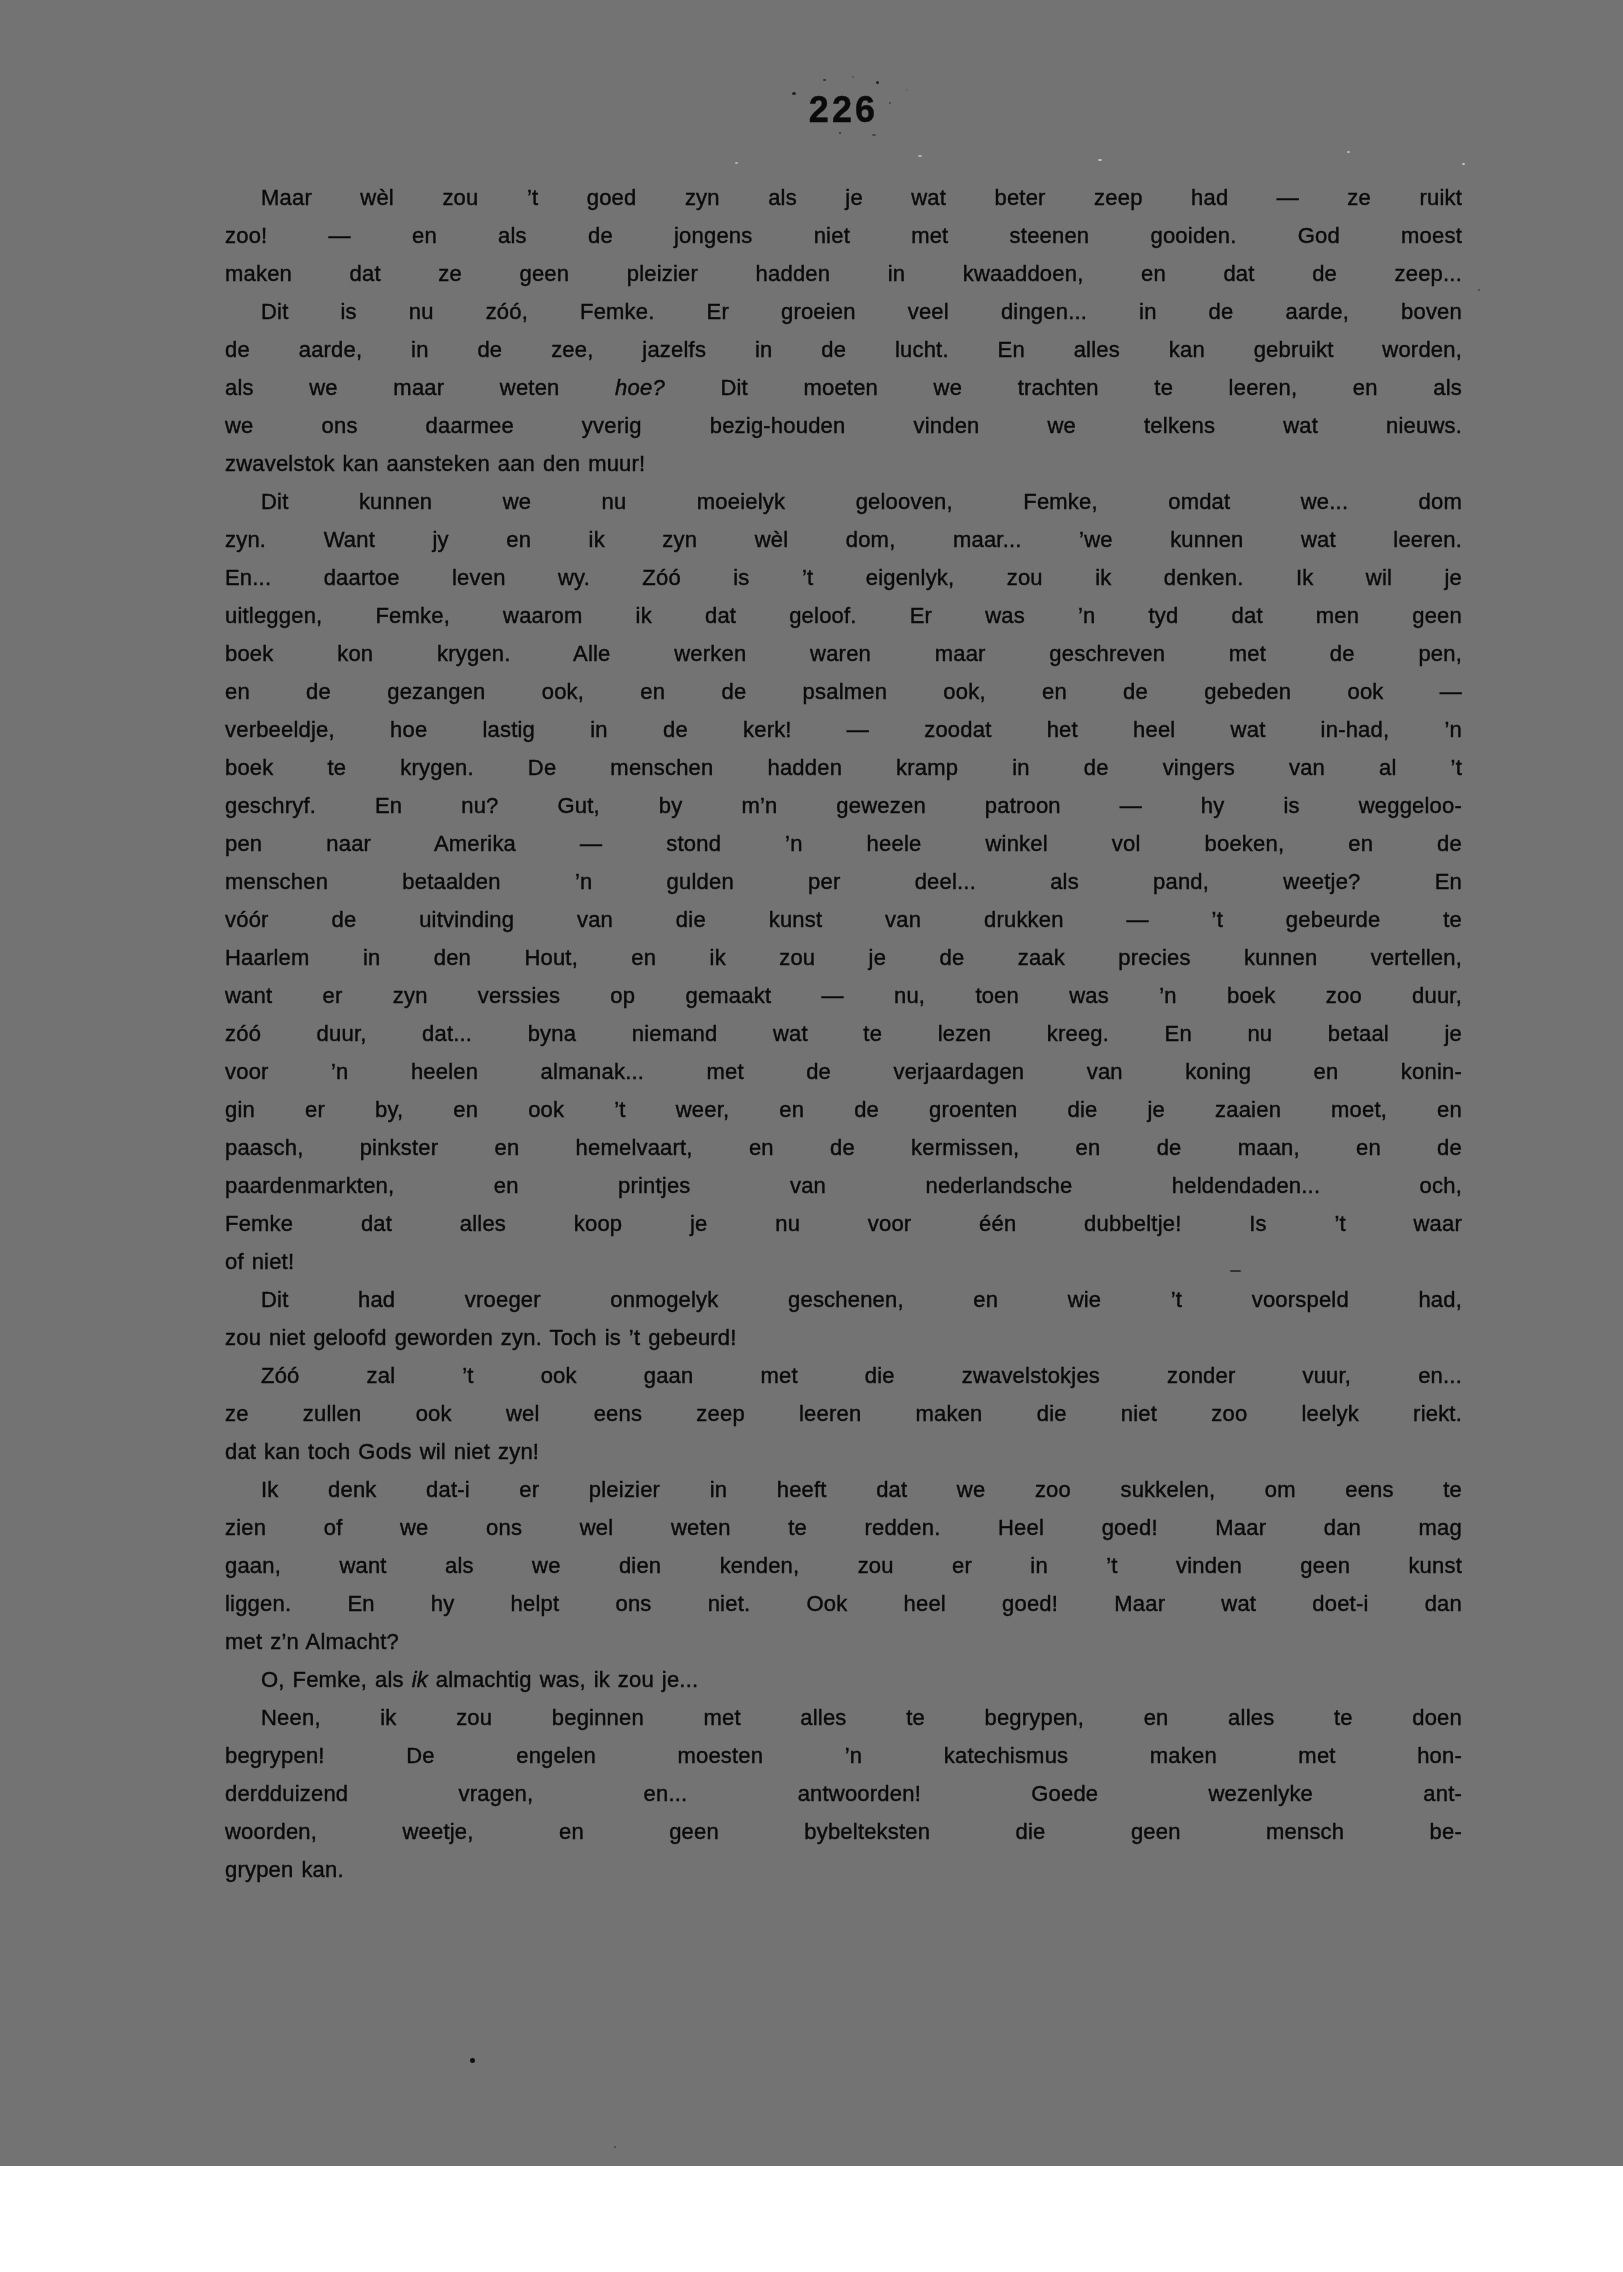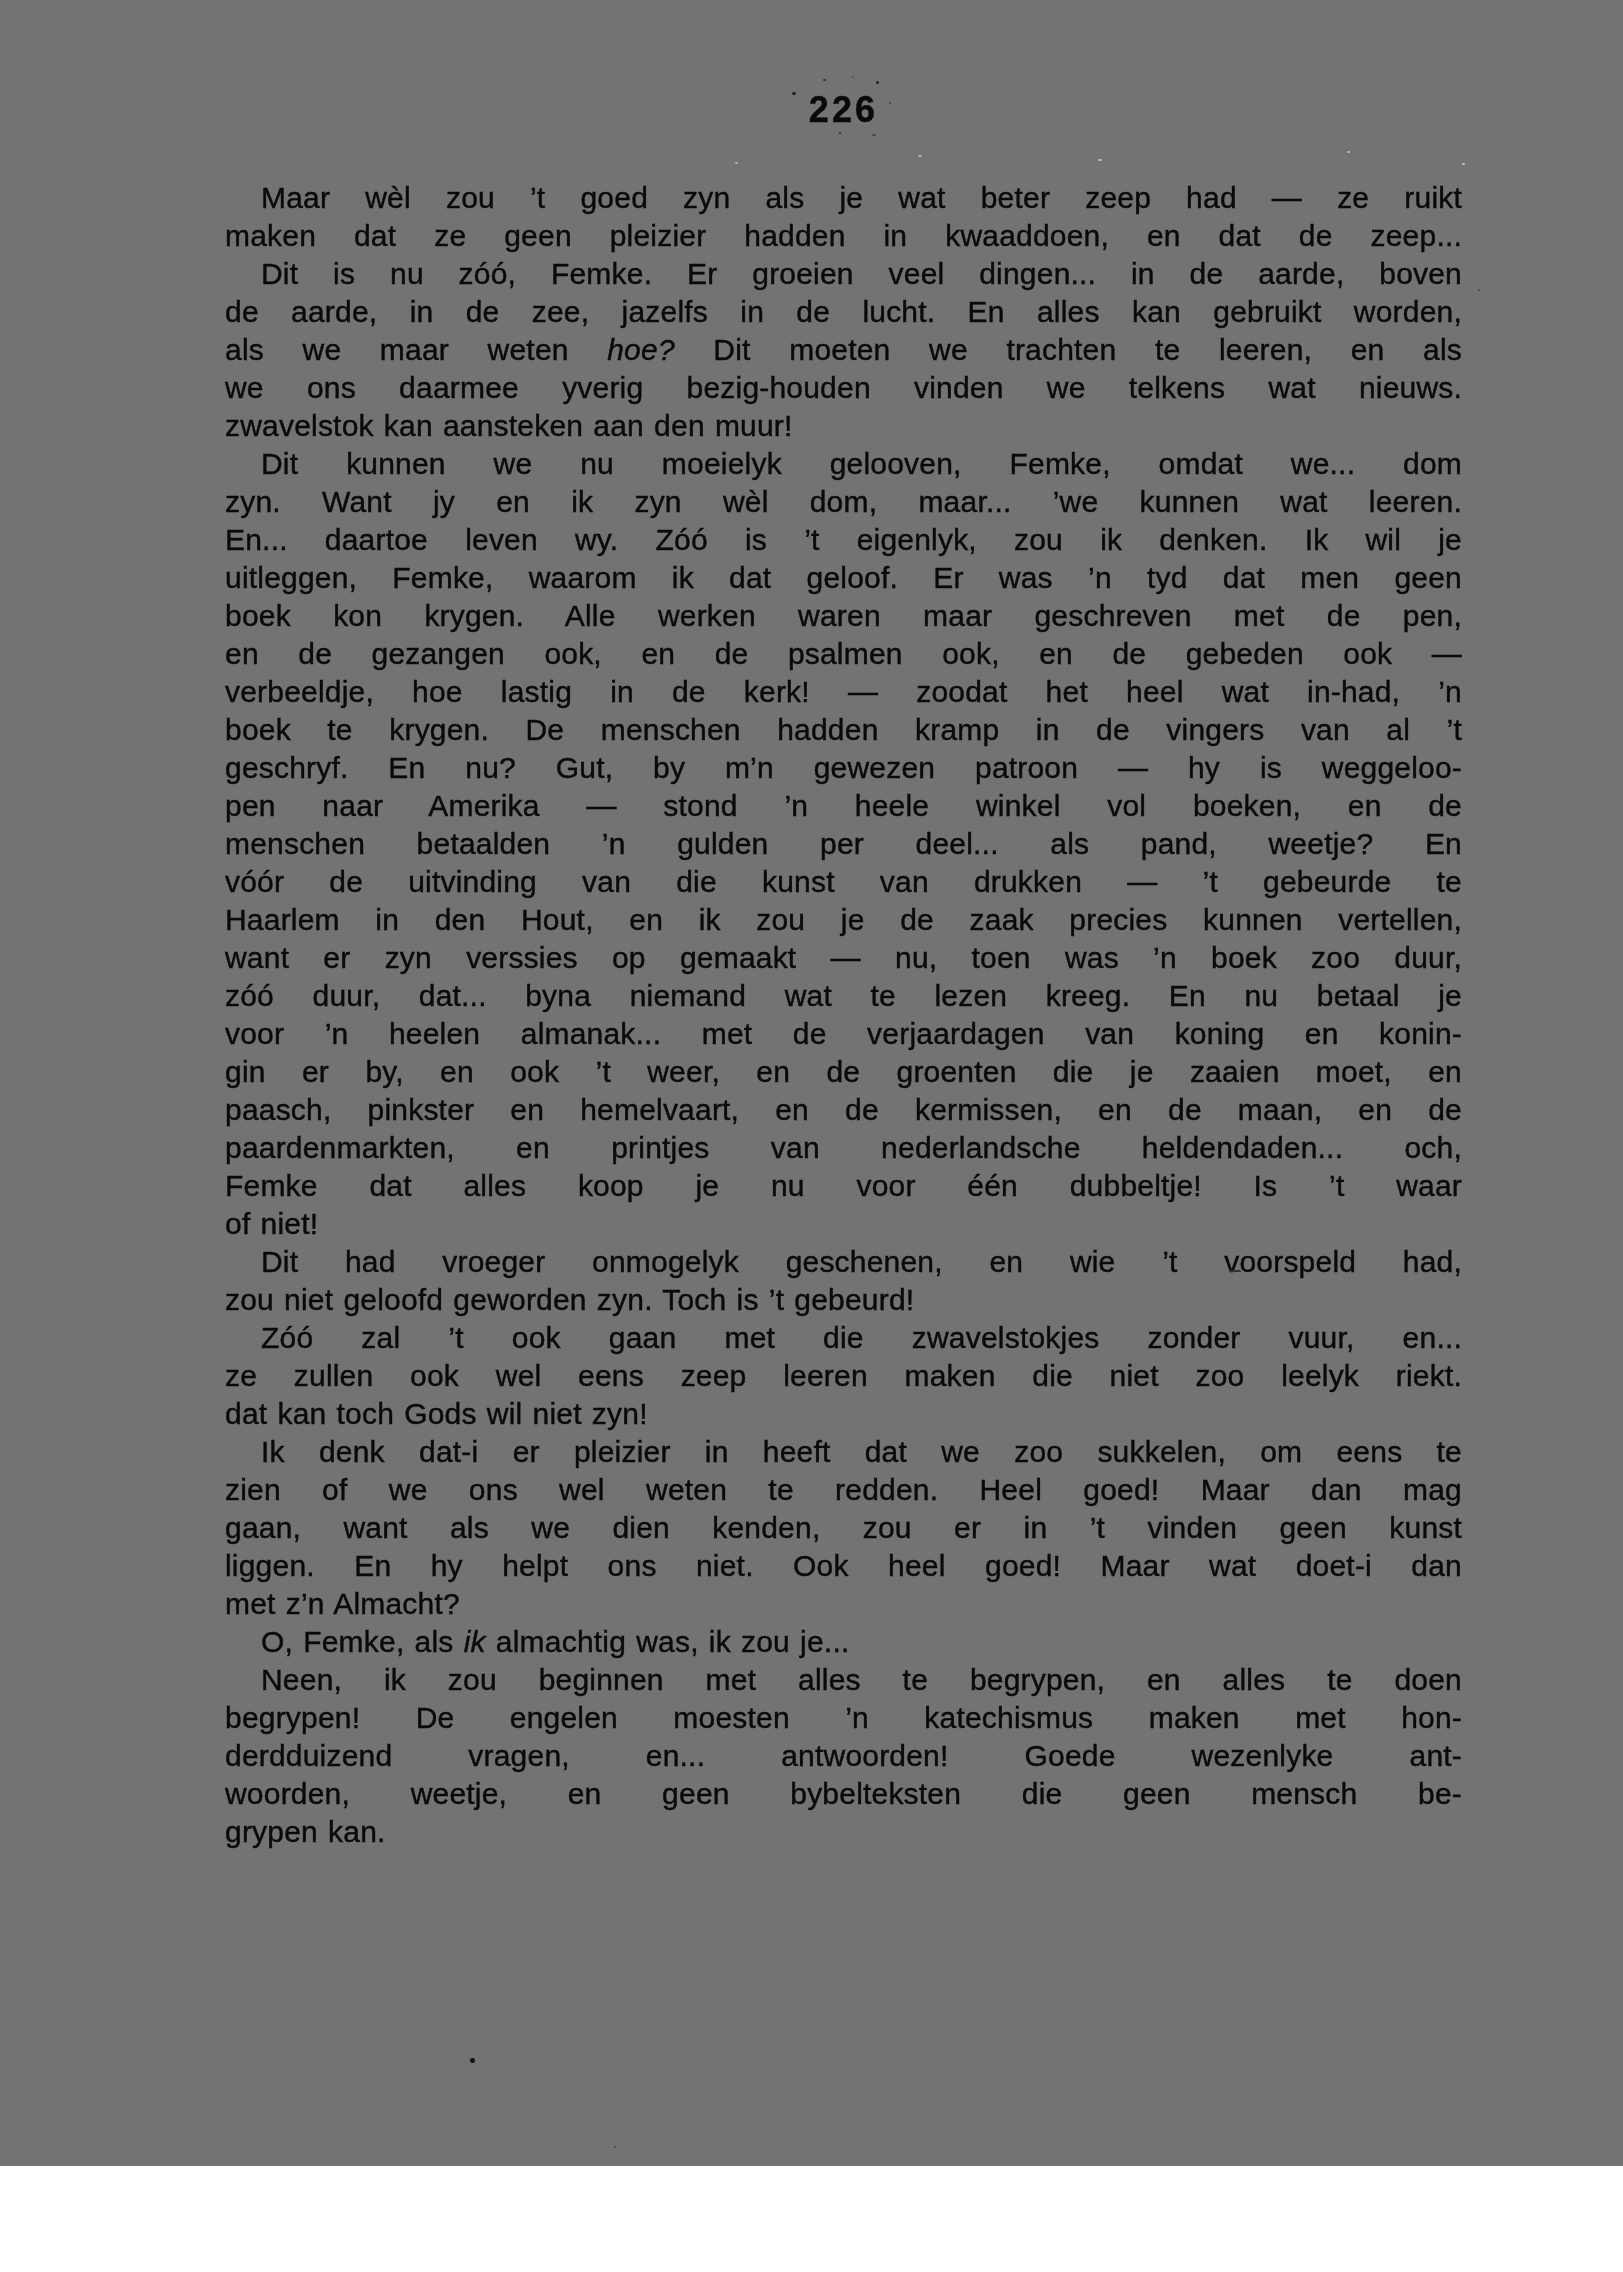--- a/index.html
+++ b/index.html
@@ -29,21 +29,21 @@
   }
   .text-block {
     position: absolute;
     left: 225px;
     top: 179px;
     width: 1237px;
   }
   .line {
     height: 38px;
     line-height: 38px;
-    font-size: 30px;
+    font-size: 22px;
     text-align: justify;
     text-justify: inter-word;
     letter-spacing: 0.2px;
     word-spacing: 1.6px;
     -webkit-text-stroke: 0.4px #0a0a0a;
   }
   .line.fill { text-align-last: justify; }
   .line.indent { text-indent: 36px; }
   .line i { font-style: italic; }
   .speck {
@@ -51,20 +51,21 @@
     border-radius: 50%;
   }
 </style>
 </head>
 <body>
 
 <div class="page">
   <div class="page-number">226</div>
   <div class="text-block">
       <div class="line indent fill"><span>Maar wèl zou ’t goed zyn als je wat beter zeep had — ze ruikt</span></div>
+      <div class="line fill"><span>zoo! — en als de jongens niet met steenen gooiden. God moest</span></div>
       <div class="line fill"><span>maken dat ze geen pleizier hadden in kwaaddoen, en dat de zeep...</span></div>
       <div class="line indent fill"><span>Dit is nu zóó, Femke. Er groeien veel dingen... in de aarde, boven</span></div>
       <div class="line fill"><span>de aarde, in de zee, jazelfs in de lucht. En alles kan gebruikt worden,</span></div>
       <div class="line fill"><span>als we maar weten </span><i>hoe?</i><span> Dit moeten we trachten te leeren, en als</span></div>
       <div class="line fill"><span>we ons daarmee yverig bezig-houden vinden we telkens wat nieuws.</span></div>
       <div class="line"><span>zwavelstok kan aansteken aan den muur!</span></div>
       <div class="line indent fill"><span>Dit kunnen we nu moeielyk gelooven, Femke, omdat we... dom</span></div>
       <div class="line fill"><span>zyn. Want jy en ik zyn wèl dom, maar... ’we kunnen wat leeren.</span></div>
       <div class="line fill"><span>En... daartoe leven wy. Zóó is ’t eigenlyk, zou ik denken. Ik wil je</span></div>
       <div class="line fill"><span>uitleggen, Femke, waarom ik dat geloof. Er was ’n tyd dat men geen</span></div>

